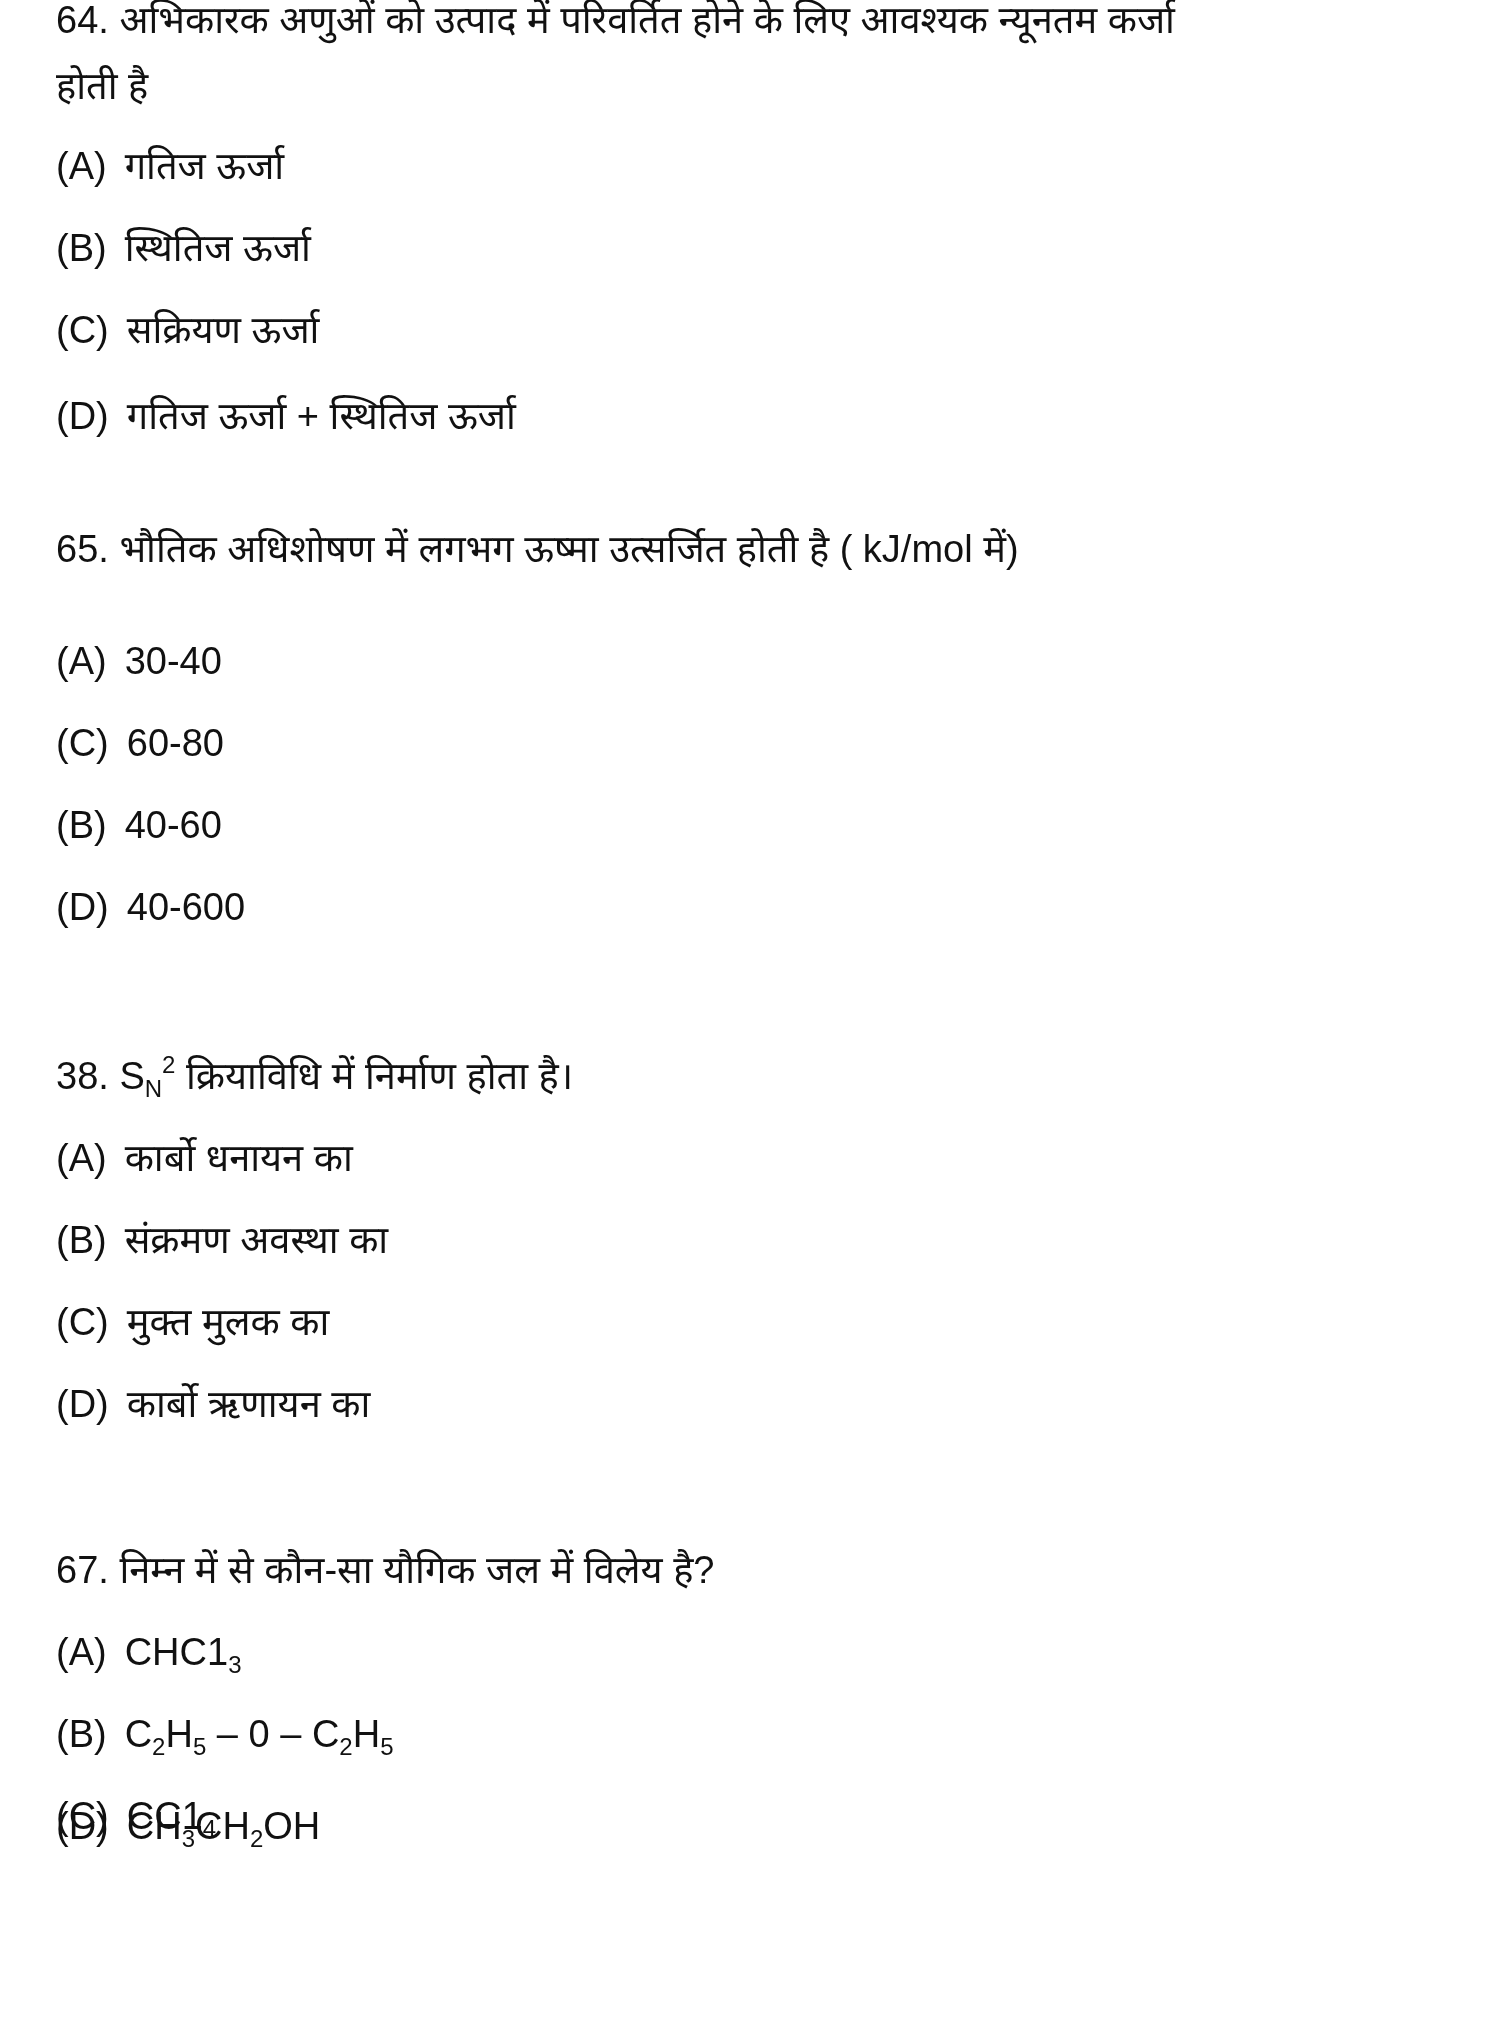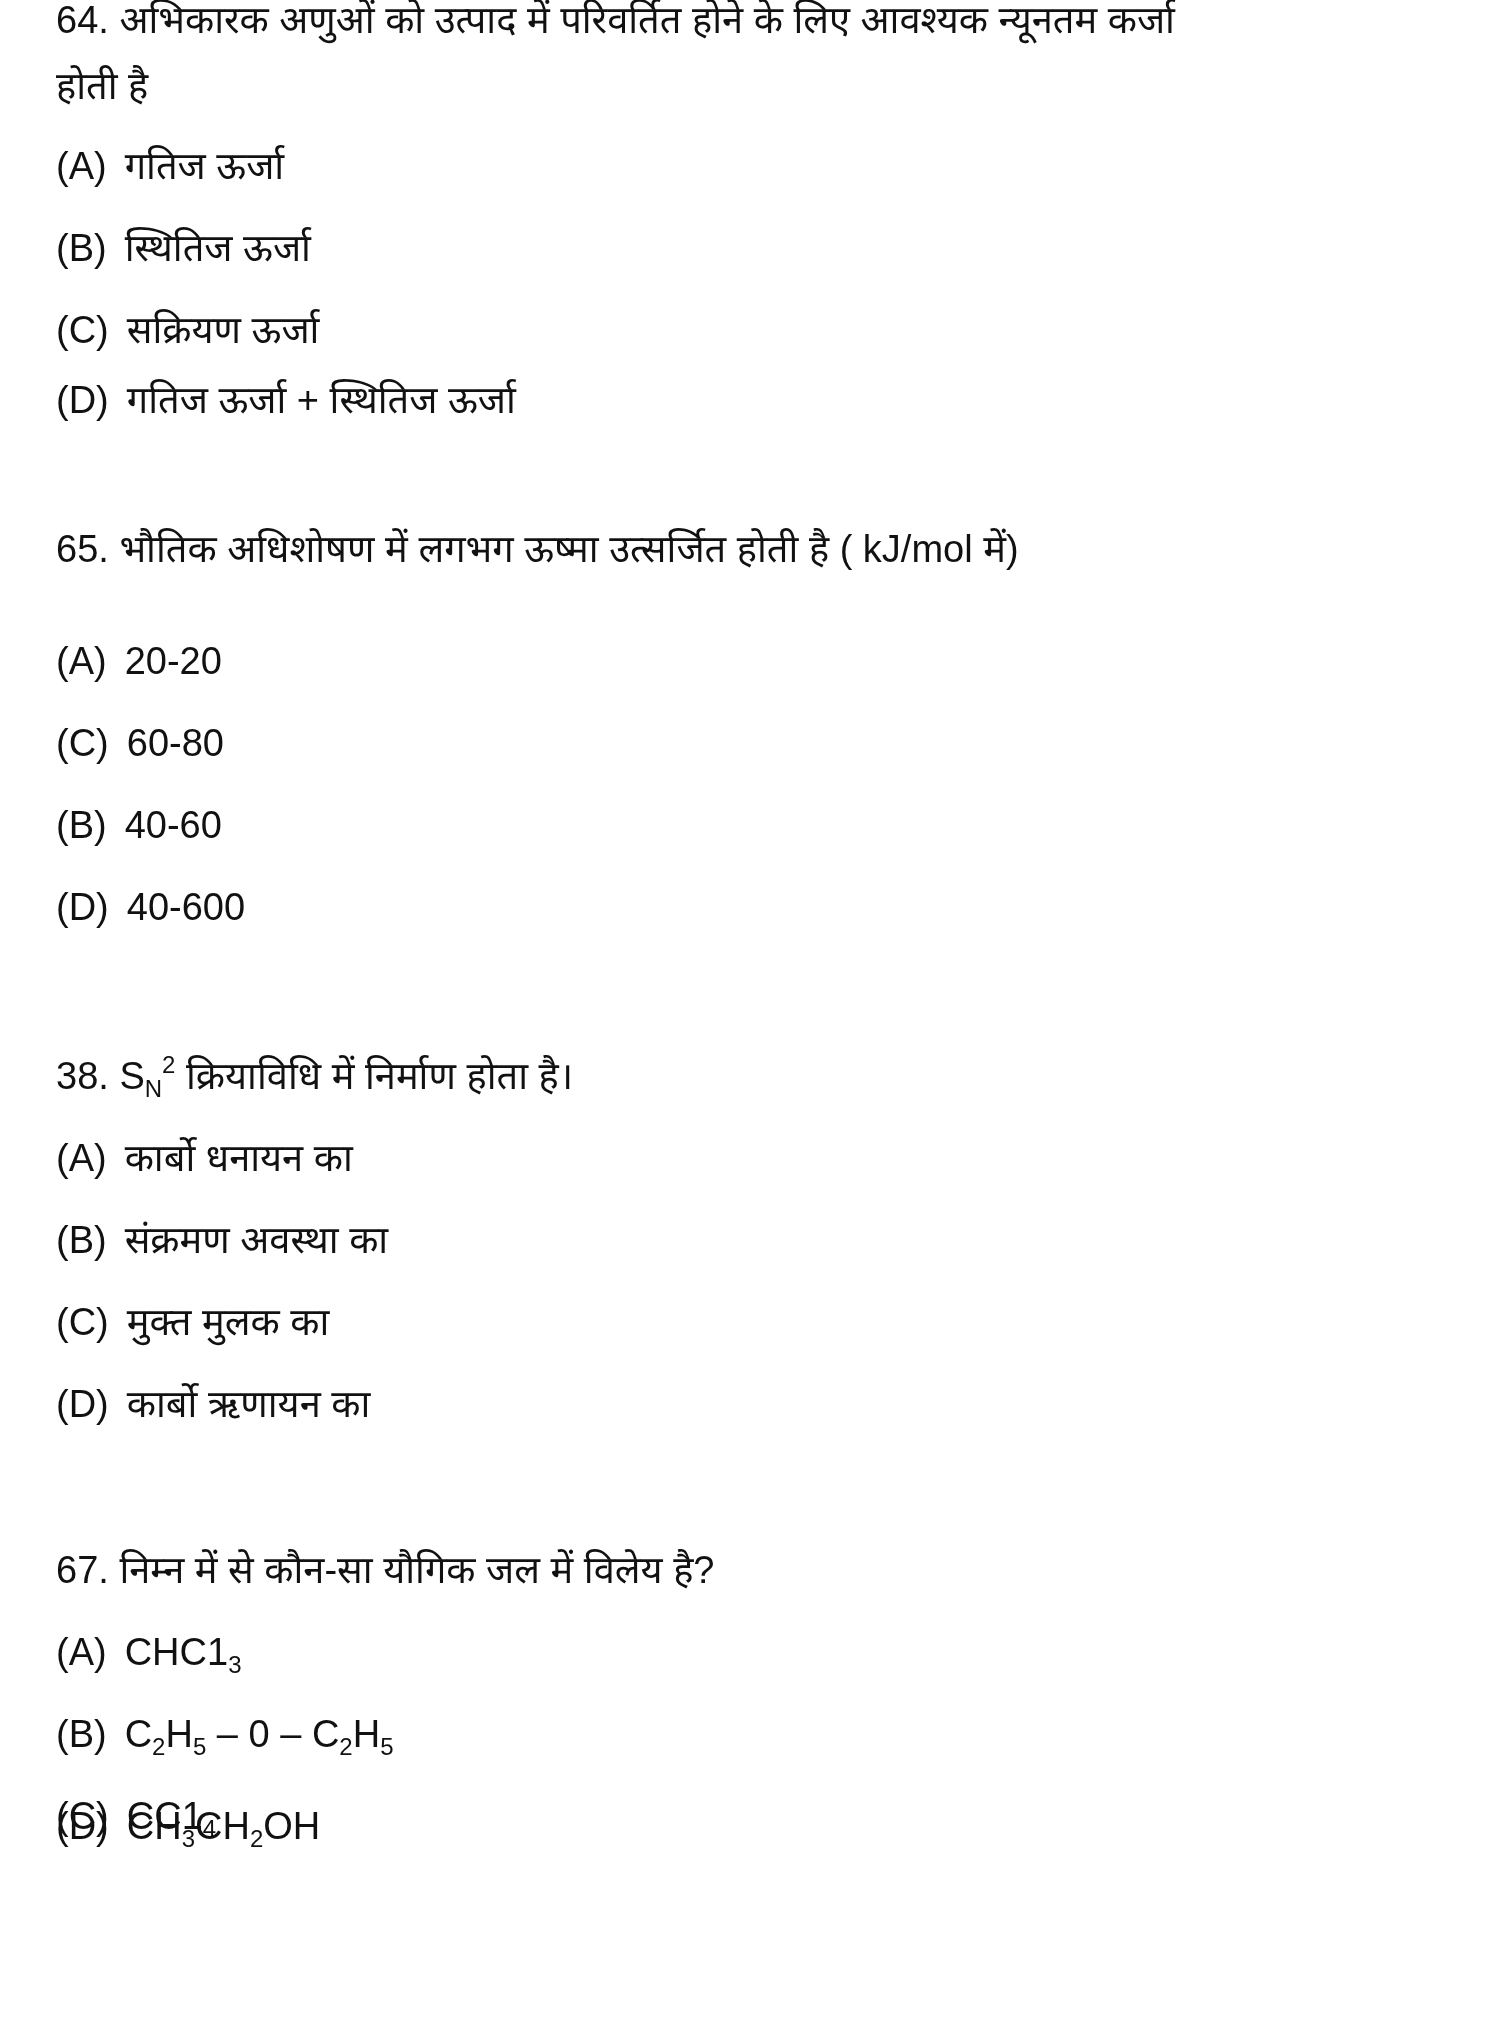--- a/index.html
+++ b/index.html
@@ -15,29 +15,29 @@
 
 <div>
   <div class="line" style="top:-4px">
     <span>64.</span>
     <span>अभिकारक अणुओं को उत्पाद में परिवर्तित होने के लिए आवश्यक न्यूनतम कर्जा</span>
   </div>
   <div class="line" style="top:62px">होती है</div>
   <div class="line" style="top:142px"><span class="opt-label">(A)</span><span>गतिज ऊर्जा</span></div>
   <div class="line" style="top:224px"><span class="opt-label">(B)</span><span>स्थितिज ऊर्जा</span></div>
   <div class="line" style="top:306px"><span class="opt-label">(C)</span><span>सक्रियण ऊर्जा</span></div>
-  <div class="line" style="top:376px"><span class="opt-label">(D)</span><span>गतिज ऊर्जा + स्थितिज ऊर्जा</span></div>
+  <div class="line" style="top:392px"><span class="opt-label">(D)</span><span>गतिज ऊर्जा + स्थितिज ऊर्जा</span></div>
 </div>
 
 <div>
   <div class="line" style="top:525px">
     <span>65.</span>
     <span>भौतिक अधिशोषण में लगभग ऊष्मा उत्सर्जित होती है ( kJ/mol में)</span>
   </div>
-  <div class="line" style="top:637px"><span class="opt-label">(A)</span><span>20-20</span></div>
+  <div class="line" style="top:637px"><span class="opt-label">(A)</span><span>30-40</span></div>
   <div class="line" style="top:719px"><span class="opt-label">(C)</span><span>60-80</span></div>
   <div class="line" style="top:801px"><span class="opt-label">(B)</span><span>40-60</span></div>
   <div class="line" style="top:883px"><span class="opt-label">(D)</span><span>40-600</span></div>
 </div>
 
 <div>
   <div class="line" style="top:1052px">
     <span>38.</span>
     <span><span>S</span><sub>N</sub><sup>2</sup></span>
     <span>क्रियाविधि में निर्माण होता है।</span>

